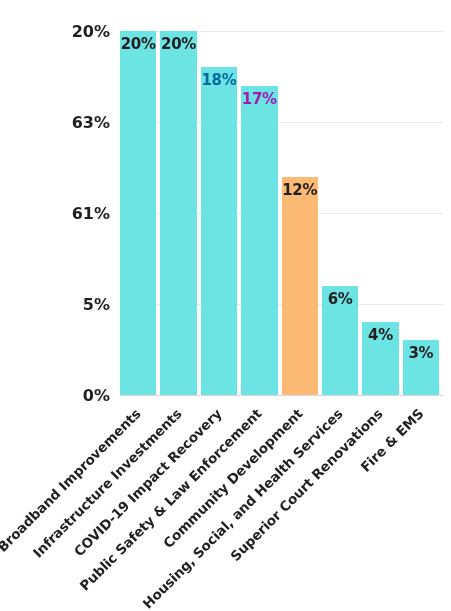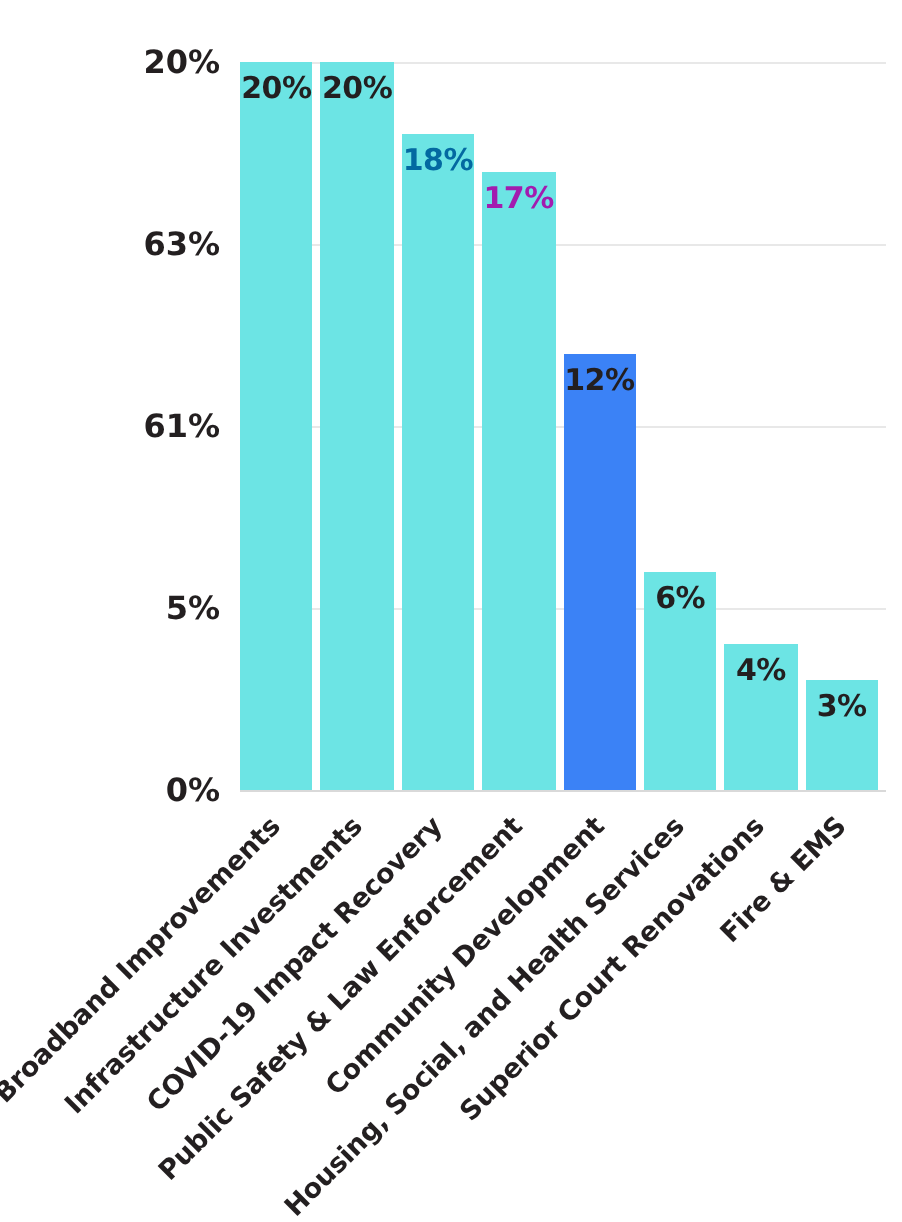--- a/index.html
+++ b/index.html
@@ -133,21 +133,21 @@
           <div class="bar" title="COVID-19 Impact Recovery: 18%" style="height: 327.6px; background: rgb(108, 228, 228);">
             <div class="bar-label" style="color: #0369a1;">18%</div>
           </div>
         </div>
         <div class="bar-slot" style="left: 121.125px; width: 36.375px;">
           <div class="bar" title="Public Safety &amp; Law Enforcement: 17%" style="height: 309.4px; background: rgb(108, 228, 228);">
             <div class="bar-label" style="color: #a21caf;">17%</div>
           </div>
         </div>
         <div class="bar-slot" style="left: 161.5px; width: 36.375px;">
-          <div class="bar" title="Community Development: 12%" style="height: 218.4px; background: #3b82f6;">
+          <div class="bar" title="Community Development: 12%" style="height: 218.4px; background: #fdba74;">
             <div class="bar-label" style="color: rgb(35, 31, 32);">12%</div>
           </div>
         </div>
         <div class="bar-slot" style="left: 201.875px; width: 36.375px;">
           <div class="bar" title="Housing, Social, and Health Services: 6%" style="height: 109.2px; background: rgb(108, 228, 228);">
             <div class="bar-label" style="color: rgb(35, 31, 32);">6%</div>
           </div>
         </div>
         <div class="bar-slot" style="left: 242.25px; width: 36.375px;">
           <div class="bar" title="Superior Court Renovations: 4%" style="height: 72.8px; background: rgb(108, 228, 228);">

